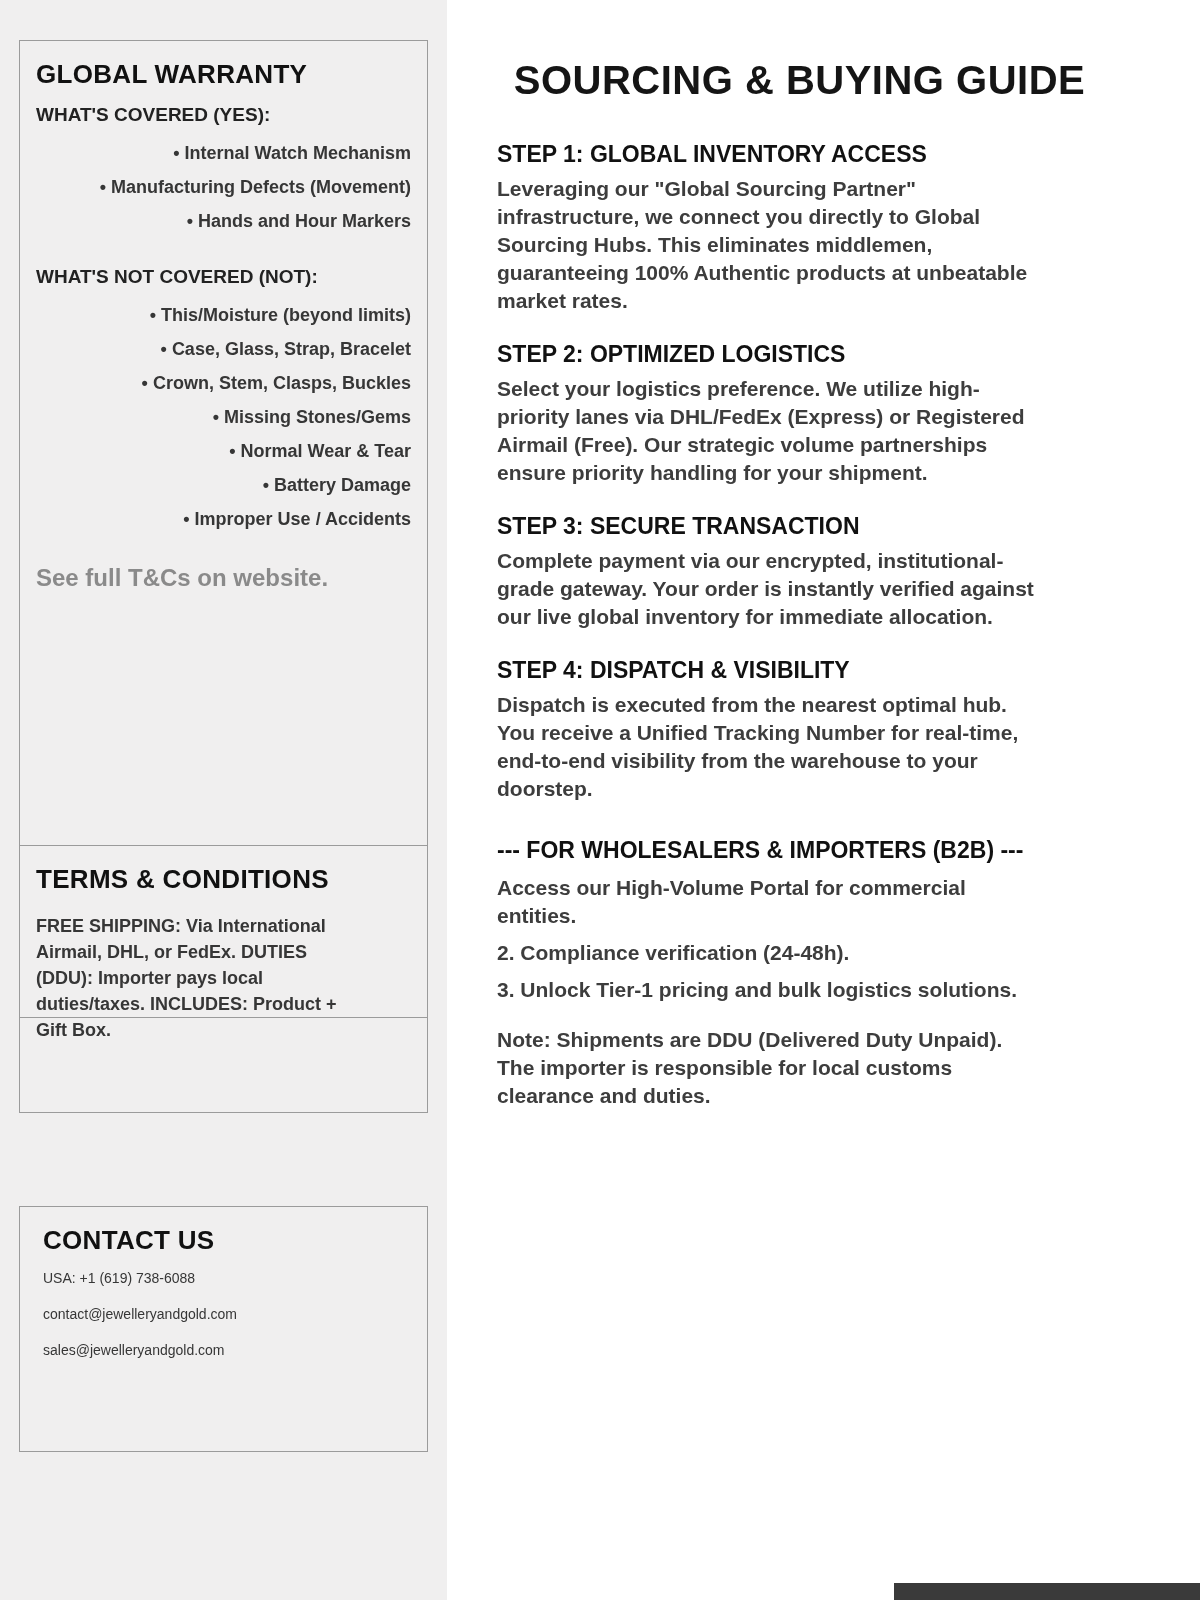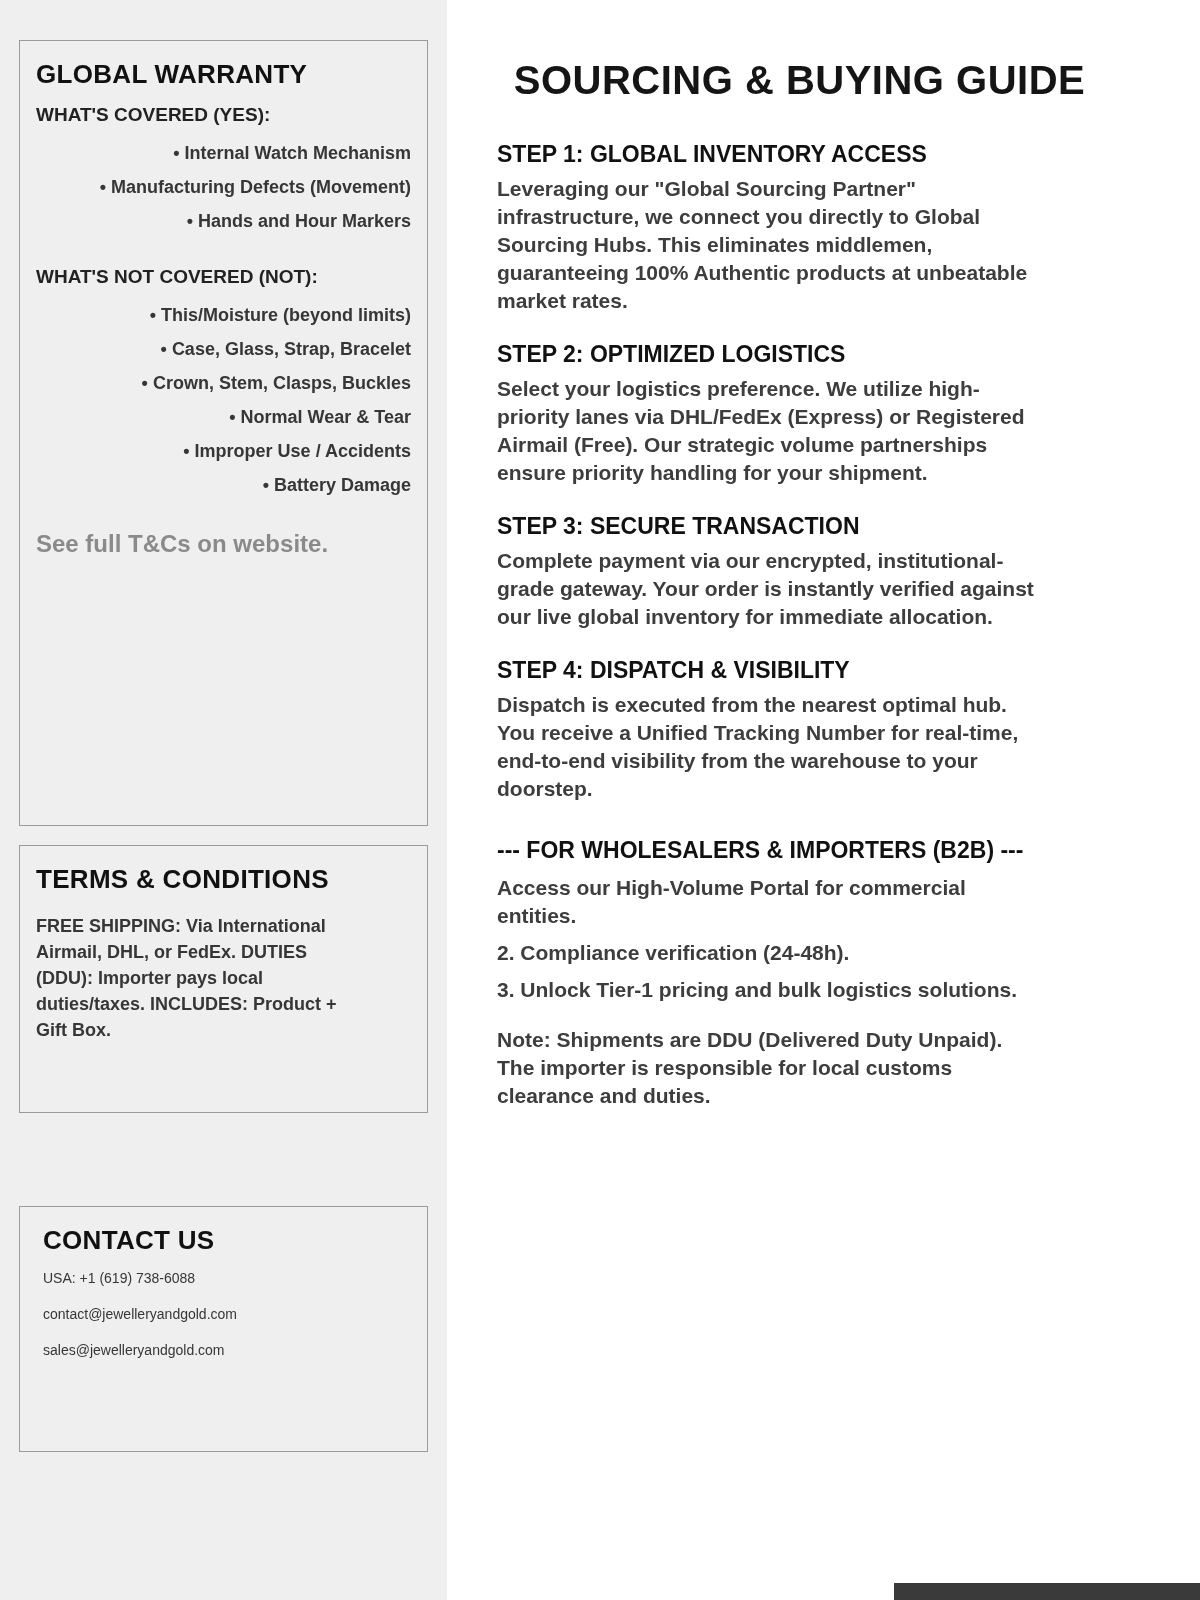--- a/index.html
+++ b/index.html
@@ -20,21 +20,21 @@
     background: #f0efef;
   }
   .side-box {
     position: absolute;
     left: 19px;
     width: 409px;
     border: 1px solid #9b9b9b;
     box-sizing: border-box;
     padding: 18px 16px;
   }
-  .box-warranty { top: 40px;  height: 786px; }
+  .box-warranty { top: 40px;  height: 978px; }
   .box-terms    { top: 845px; height: 268px; }
   .box-contact  { top: 1206px; height: 246px; padding-left: 23px; }
 
   .side-title {
     font-size: 26px;
     font-weight: 800;
     color: #111111;
     letter-spacing: 0.3px;
     margin: 0 0 14px 0;
   }
@@ -142,23 +142,24 @@
     <ul class="side-list">
       <li>Internal Watch Mechanism</li>
       <li>Manufacturing Defects (Movement)</li>
       <li>Hands and Hour Markers</li>
     </ul>
     <h3 class="side-subtitle">WHAT'S NOT COVERED (NOT):</h3>
     <ul class="side-list">
       <li>This/Moisture (beyond limits)</li>
       <li>Case, Glass, Strap, Bracelet</li>
       <li>Crown, Stem, Clasps, Buckles</li>
+      <li>Missing Stones/Gems</li>
       <li>Normal Wear &amp; Tear</li>
+      <li>Battery Damage</li>
       <li>Improper Use / Accidents</li>
-      <li>Battery Damage</li>
     </ul>
     <div class="side-footnote">See full T&amp;Cs on website.</div>
   </div>
 
   <div class="side-box box-terms">
     <h2 class="side-title">TERMS &amp; CONDITIONS</h2>
     <p class="side-body">FREE SHIPPING: Via International Airmail, DHL, or FedEx.  DUTIES (DDU): Importer pays local duties/taxes.  INCLUDES: Product + Gift Box.</p>
   </div>
 
   <div class="side-box box-contact">

